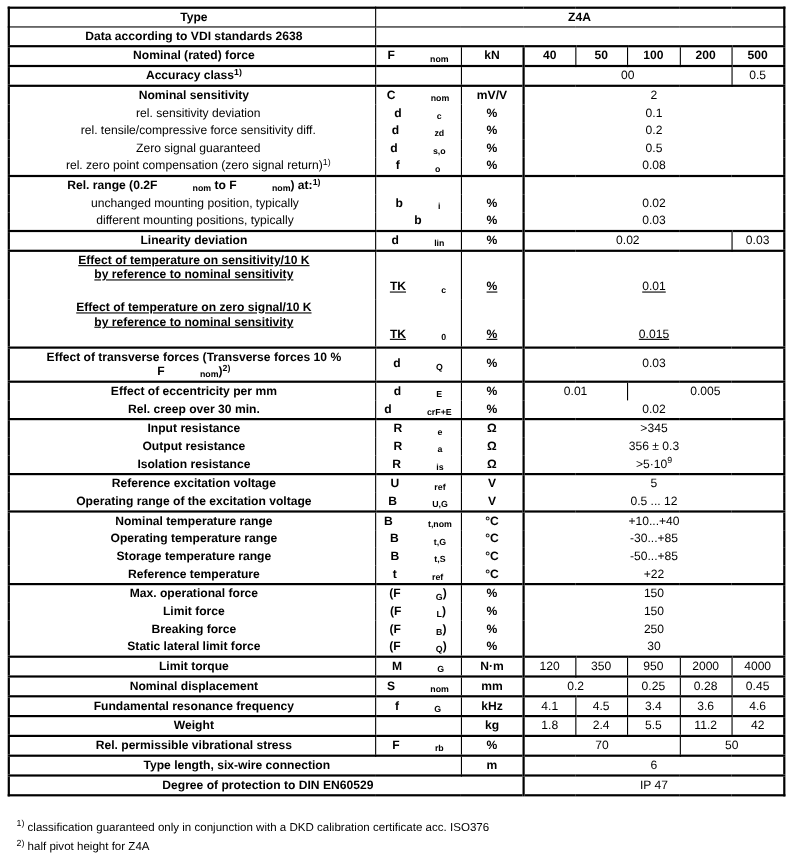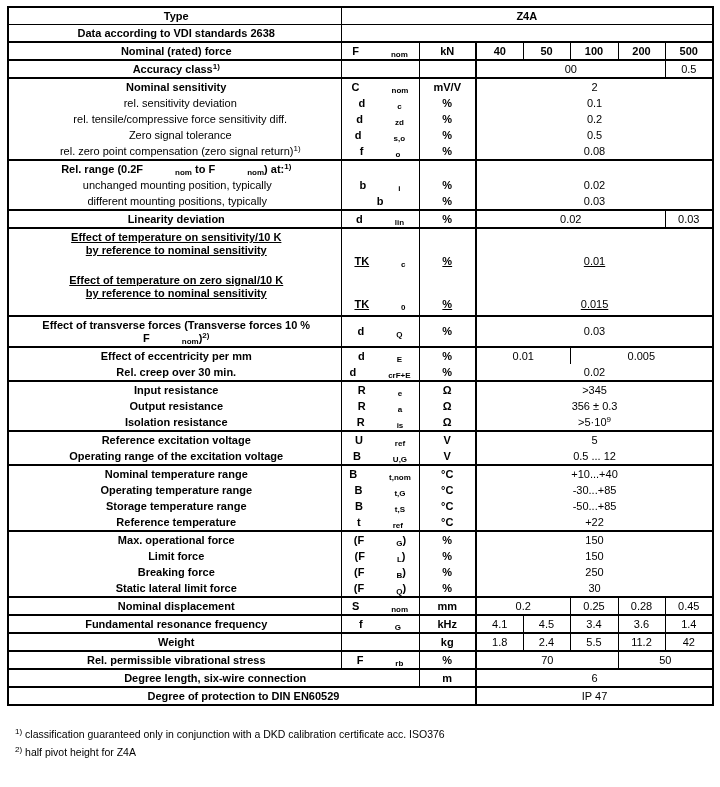--- a/index.html
+++ b/index.html
@@ -83,21 +83,21 @@
           <td class="ctr b">%</td>
           <td colspan="5" class="ctr vf">0.1</td>
         </tr>
         <tr class="bt-none">
           <td class="lbl ind">rel. tensile/compressive force sensitivity diff.</td>
           <td class="ctr b">d<sub>zd</sub></td>
           <td class="ctr b">%</td>
           <td colspan="5" class="ctr vf">0.2</td>
         </tr>
         <tr class="bt-none">
-          <td class="lbl ind">Zero signal tolerance</td>
+          <td class="lbl ind">Zero signal guaranteed</td>
           <td class="ctr b">d<sub>s,o</sub></td>
           <td class="ctr b">%</td>
           <td colspan="5" class="ctr vf">0.5</td>
         </tr>
         <tr class="bt-none">
           <td class="lbl ind">rel. zero point compensation (zero signal return)<sup>1)</sup></td>
           <td class="ctr b">f<sub>o</sub></td>
           <td class="ctr b">%</td>
           <td colspan="5" class="ctr vf">0.08</td>
         </tr>
@@ -227,59 +227,69 @@
           <td class="lbl b">Breaking force</td>
           <td class="ctr b">(F<sub>B</sub>)</td>
           <td class="ctr b">%</td>
           <td colspan="5" class="ctr vf">250</td>
         </tr>
         <tr class="bt-none">
           <td class="lbl b">Static lateral limit force</td>
           <td class="ctr b">(F<sub>Q</sub>)</td>
           <td class="ctr b">%</td>
           <td colspan="5" class="ctr vf">30</td>
+        </tr>
+        <tr class="bt-thick">
+          <td class="lbl b">Limit torque</td>
+          <td class="ctr b">M<sub>G</sub></td>
+          <td class="ctr b">N·m</td>
+          <td class="ctr vf">120</td>
+          <td class="ctr">350</td>
+          <td class="ctr">950</td>
+          <td class="ctr">2000</td>
+          <td class="ctr">4000</td>
         </tr>
         <tr class="bt-thick">
           <td class="lbl b">Nominal displacement</td>
           <td class="ctr b">S<sub>nom</sub></td>
           <td class="ctr b">mm</td>
           <td colspan="2" class="ctr vf">0.2</td>
           <td class="ctr">0.25</td>
           <td class="ctr">0.28</td>
           <td class="ctr">0.45</td>
         </tr>
         <tr class="bt-thick">
           <td class="lbl b">Fundamental resonance frequency</td>
           <td class="ctr b">f<sub>G</sub></td>
           <td class="ctr b">kHz</td>
           <td class="ctr vf">4.1</td>
           <td class="ctr">4.5</td>
           <td class="ctr">3.4</td>
           <td class="ctr">3.6</td>
-          <td class="ctr">1.4</td>
+          <td class="ctr">4.6</td>
         </tr>
         <tr class="bt-thick">
           <td class="lbl b">Weight</td>
           <td class="ctr b"></td>
           <td class="ctr b">kg</td>
           <td class="ctr vf">1.8</td>
           <td class="ctr">2.4</td>
           <td class="ctr">5.5</td>
           <td class="ctr">11.2</td>
           <td class="ctr">42</td>
         </tr>
         <tr class="bt-thick">
           <td class="lbl b">Rel. permissible vibrational stress</td>
           <td class="ctr b">F<sub>rb</sub></td>
           <td class="ctr b">%</td>
           <td colspan="3" class="ctr vf">70</td>
           <td colspan="2" class="ctr">50</td>
         </tr>
         <tr class="bt-thick">
-          <td colspan="2" class="lbl b">Degree length, six-wire connection</td>
+          <td colspan="2" class="lbl b">Type length, six-wire connection</td>
           <td class="ctr b">m</td>
           <td colspan="5" class="ctr vf">6</td>
         </tr>
         <tr class="bt-thick">
           <td colspan="3" class="lbl b">Degree of protection to DIN EN60529</td>
           <td colspan="5" class="ctr vf">IP 47</td>
         </tr>
       </tbody>
   </table>
 

